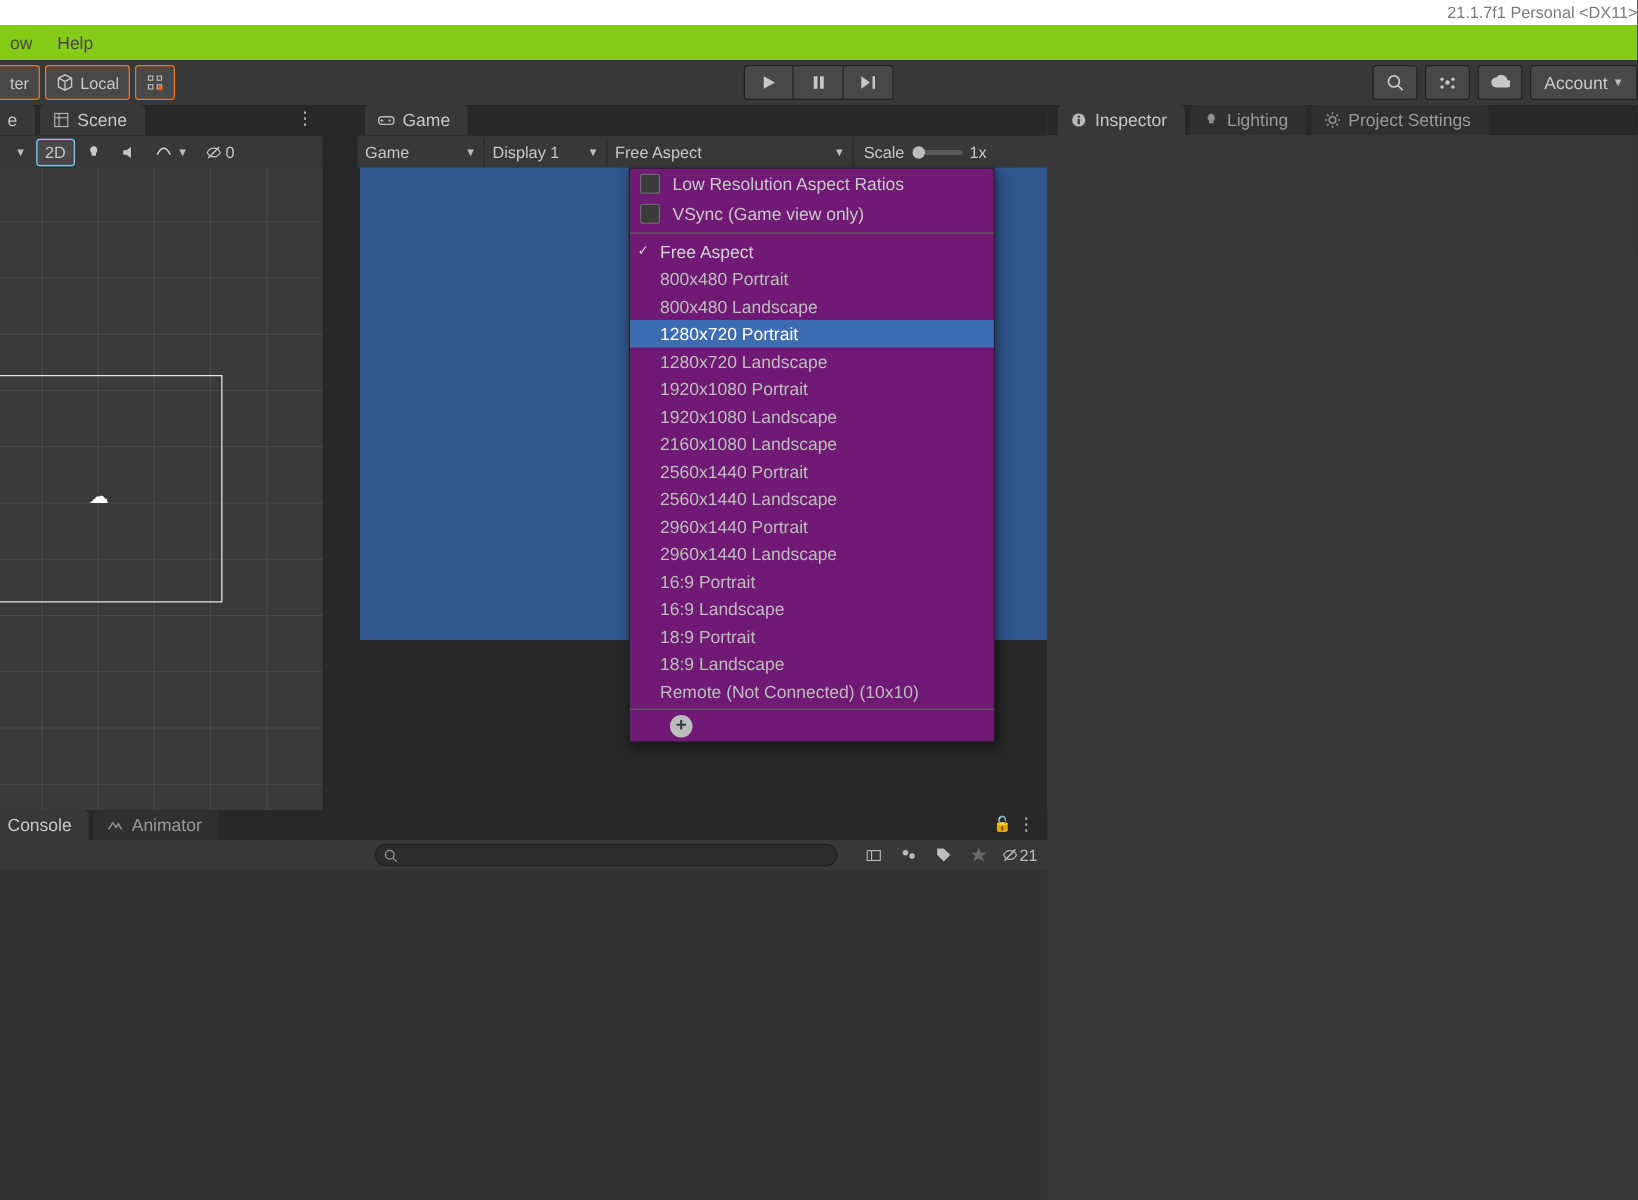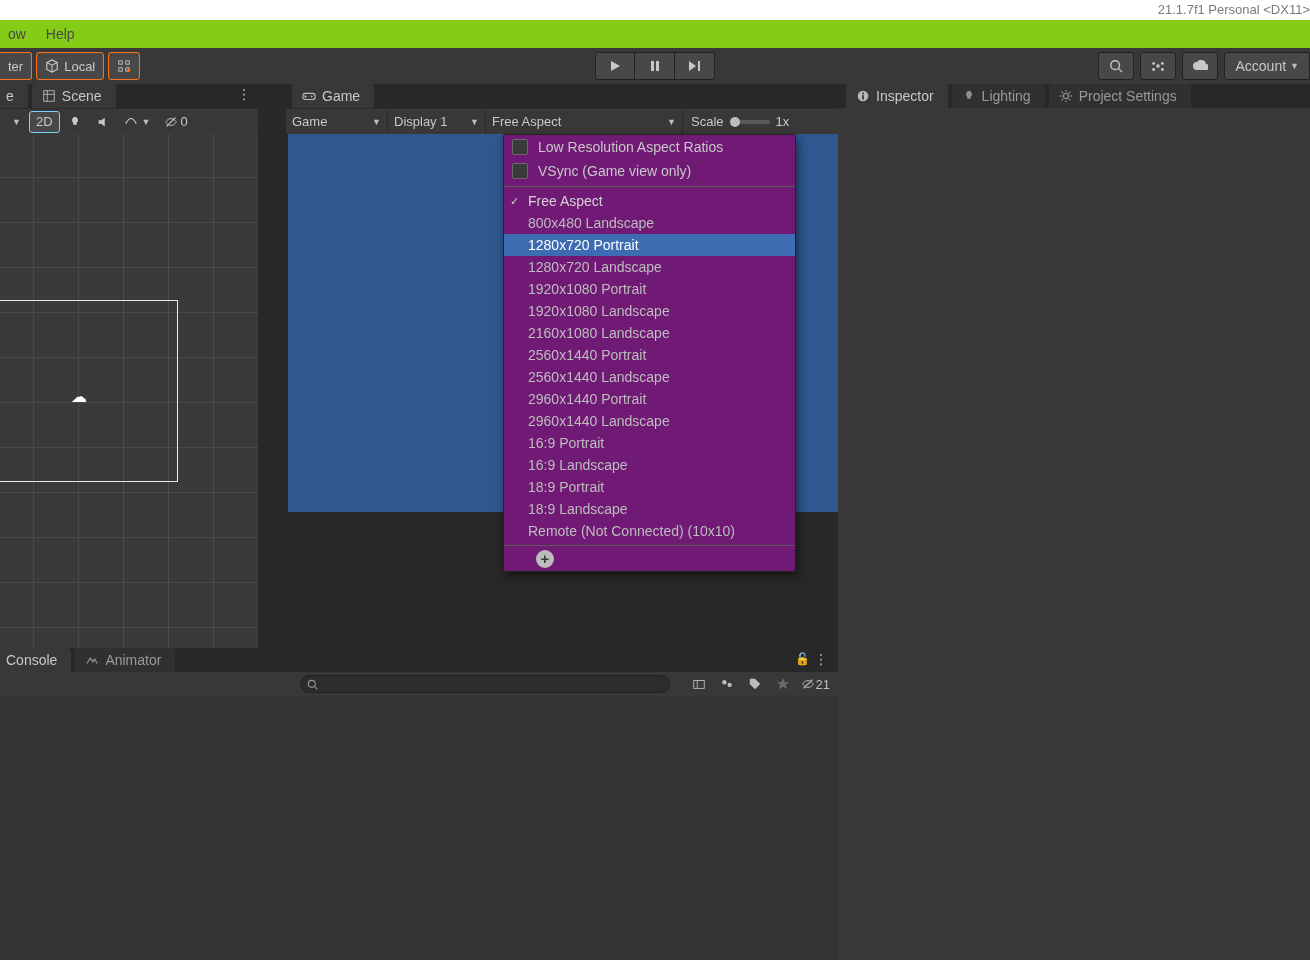--- a/index.html
+++ b/index.html
@@ -256,20 +256,21 @@
         <div class="chk"></div>
         <span>Low Resolution Aspect Ratios</span>
       </div>
       <div class="chk-row">
         <div class="chk"></div>
         <span>VSync (Game view only)</span>
       </div>
       <div class="sep"></div>
       <div id="aspect-options">
           <div class="res-row current">Free Aspect</div>
+          <div class="res-row">800x480 Portrait</div>
           <div class="res-row">800x480 Landscape</div>
           <div class="res-row sel">1280x720 Portrait</div>
           <div class="res-row">1280x720 Landscape</div>
           <div class="res-row">1920x1080 Portrait</div>
           <div class="res-row">1920x1080 Landscape</div>
           <div class="res-row">2160x1080 Landscape</div>
           <div class="res-row">2560x1440 Portrait</div>
           <div class="res-row">2560x1440 Landscape</div>
           <div class="res-row">2960x1440 Portrait</div>
           <div class="res-row">2960x1440 Landscape</div>

